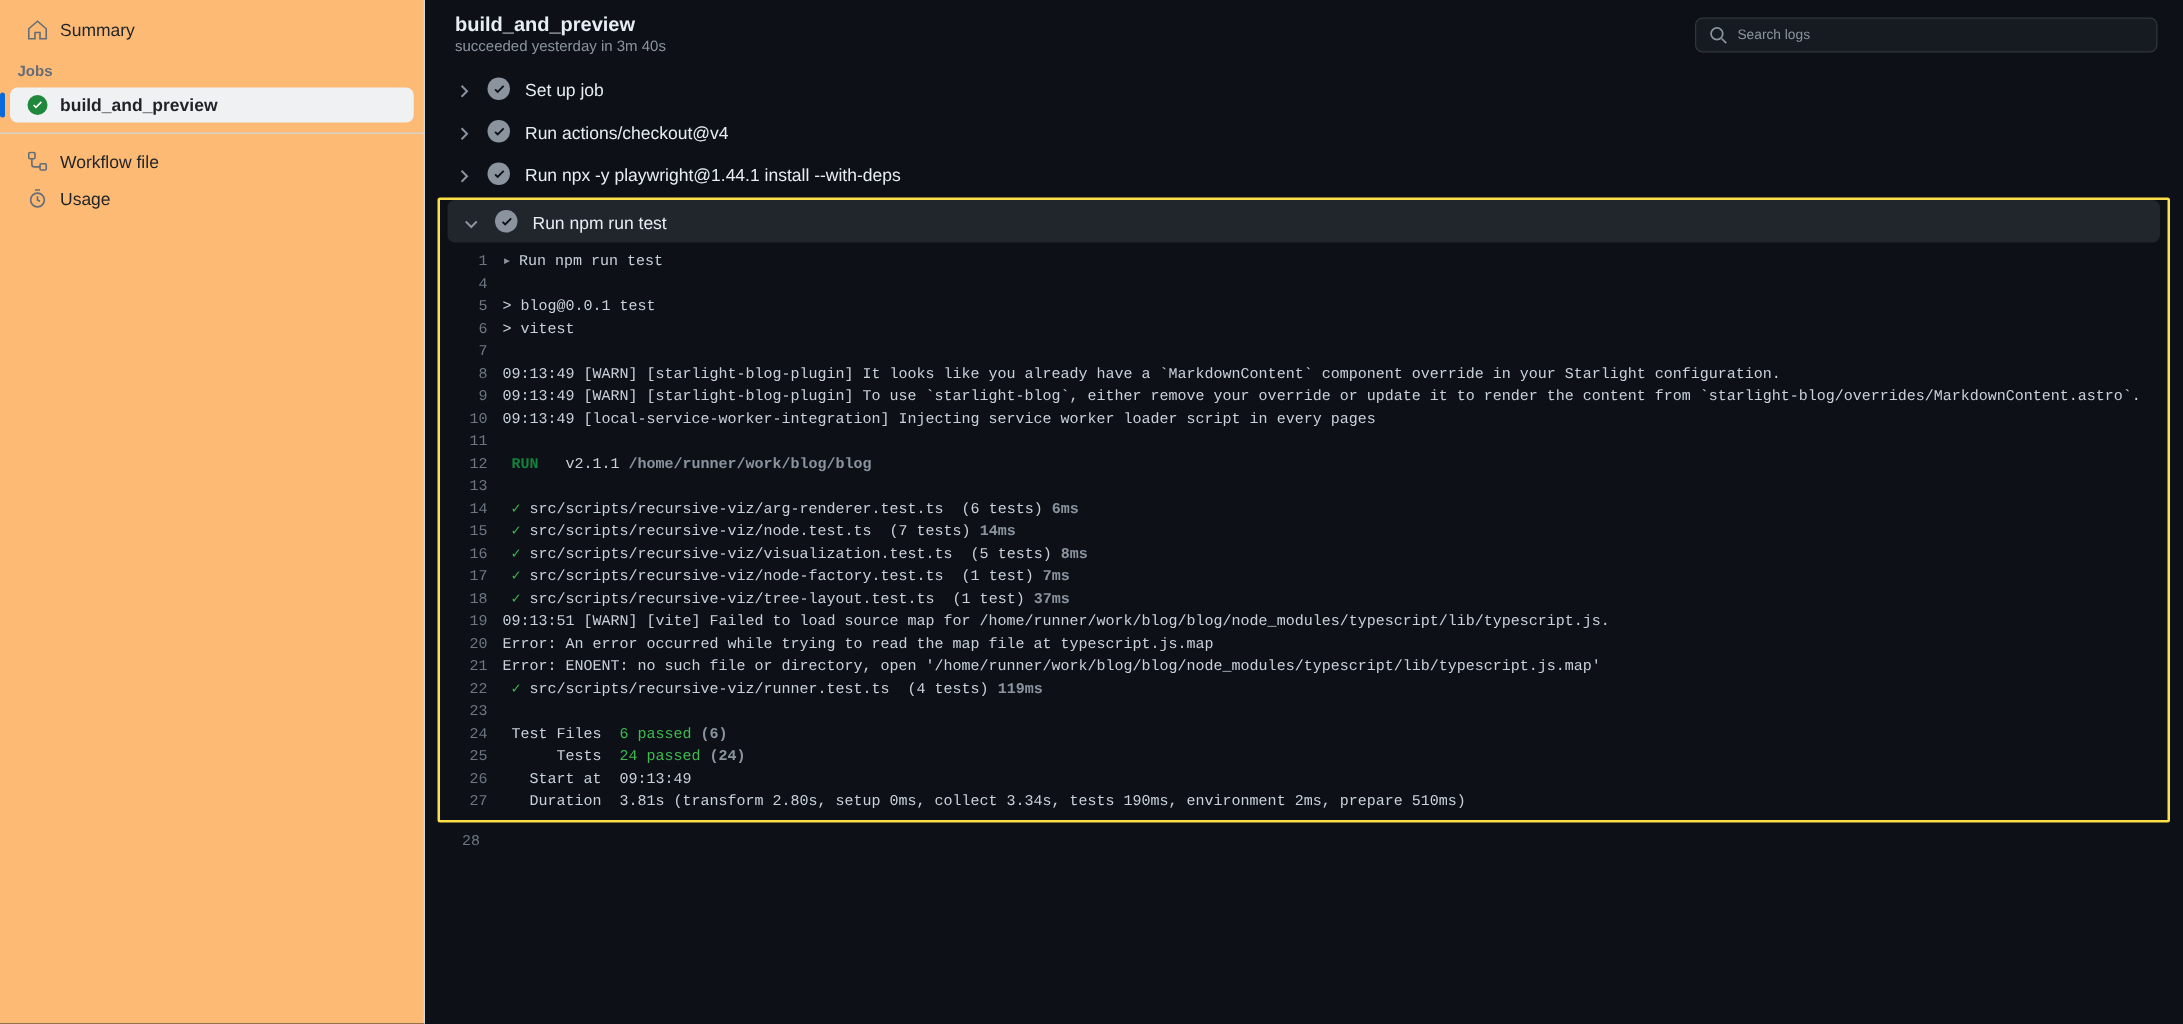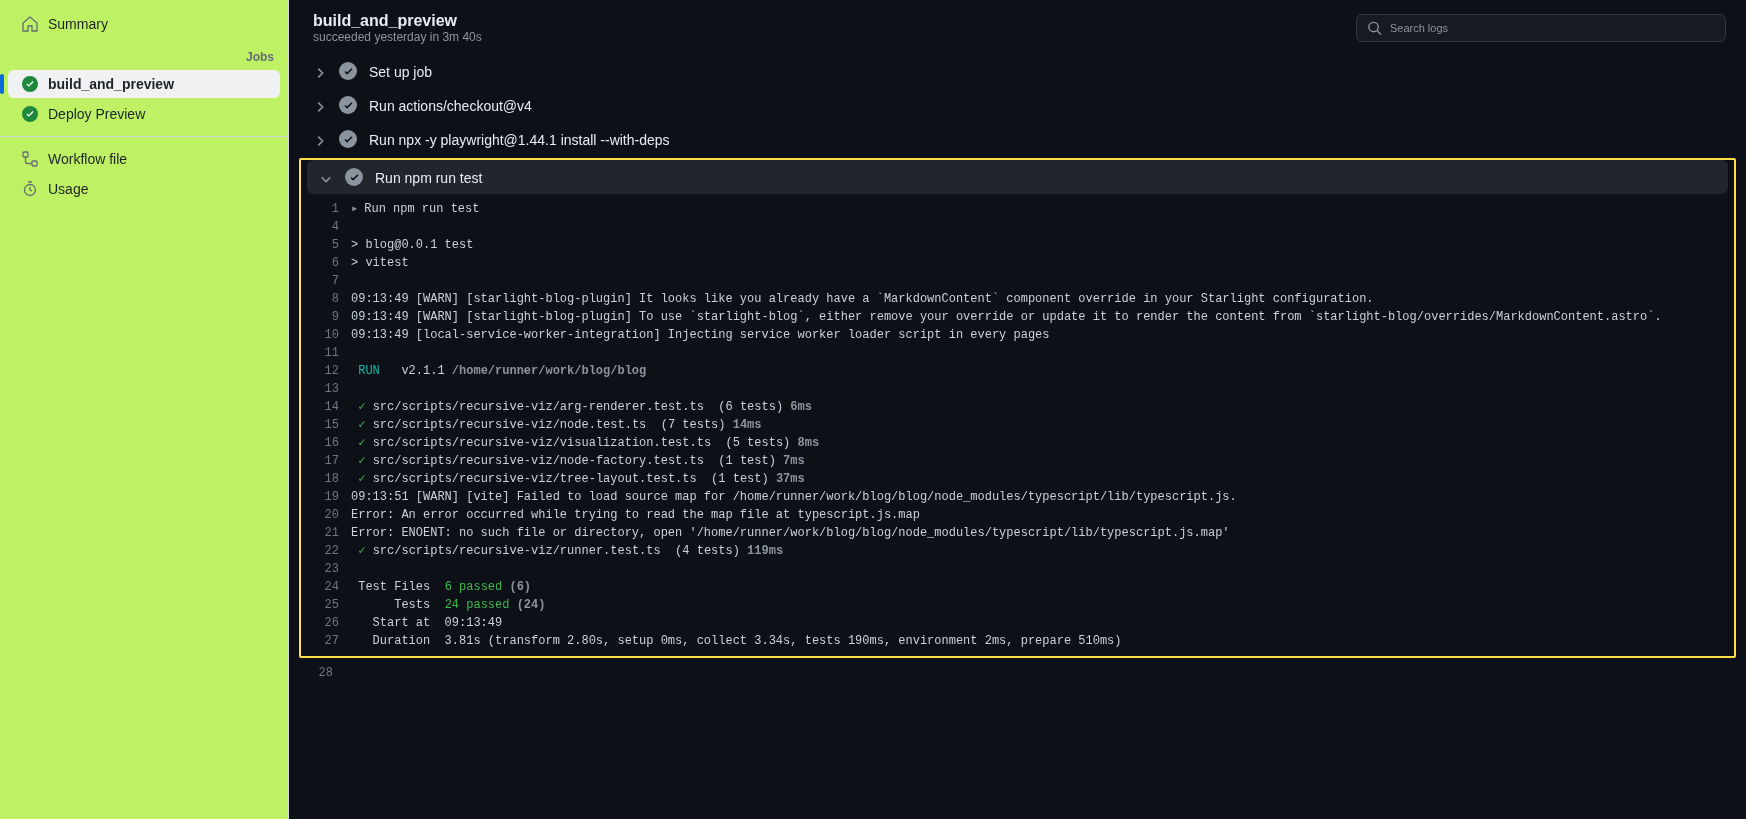--- a/index.html
+++ b/index.html
@@ -1,29 +1,28 @@
 <!DOCTYPE html>
 <html><head>
 <meta charset="utf-8">
 <style>
   * { margin: 0; padding: 0; box-sizing: border-box; }
   html, body { width: 1746px; height: 819px; overflow: hidden; font-family: -apple-system, BlinkMacSystemFont, "Segoe UI", Helvetica, Arial, sans-serif; }
   body { display: flex; background: #0d1117; color: #c9d1d9; }
 
   
   .sidebar {
-    width: 289px;
+    width: 340px;
     height: 100%;
-    background: #bef264;
+    background: #fdba74;
     color: #1f2328;
     border-right: 1px solid #d0d7de;
     padding-top: 8px;
     overflow-y: auto;
     font-size: 14px;
-    text-align: right;
   }
   .sidebar a, .sidebar .side-item {
     display: flex;
     align-items: center;
     gap: 10px;
     padding: 6px 14px;
     color: #1f2328;
     text-decoration: none;
     border-radius: 6px;
     margin: 2px 8px;
@@ -127,21 +126,21 @@
     color: #c9d1d9;
     white-space: pre;
   }
   .log-line { display: flex; }
   .log-line .ln {
     width: 50px; text-align: right; color: #6e7681;
     padding-right: 12px; user-select: none; flex: 0 0 50px;
   }
   .log-line .txt { flex: 1; overflow: hidden; text-overflow: ellipsis; }
   .c-green { color: #3fb950; }
-  .c-cyan  { color: #14b8a6; font-weight: 400; }
+  .c-cyan  { color: #15803d; font-weight: 700; }
   .c-dim   { color: #8b949e; font-weight: bold; }
   .c-tick  { color: #3fb950; }
   details.inline-run > summary { list-style: none; cursor: pointer; }
   details.inline-run > summary::before {
     content: "▸"; color:#8b949e; margin-right: 6px;
   }
 
   
 </style>
 </head>
@@ -157,28 +156,20 @@
 
   <div class="section-label">Jobs</div>
 
   <div class="side-item active">
     <span class="check-circle">
       <svg viewBox="0 0 16 16">
           <path d="M3 8l3 3 7-7" fill="none" stroke="#fff" stroke-width="2"></path>
         </svg>
     </span>
     <span>build_and_preview</span>
-  </div>
-  <div class="side-item">
-    <span class="check-circle">
-      <svg viewBox="0 0 16 16">
-          <path d="M3 8l3 3 7-7" fill="none" stroke="#fff" stroke-width="2"></path>
-        </svg>
-    </span>
-    <span>Deploy Preview</span>
   </div>
 
   <hr>
 
 
   <div class="side-item">
     <svg class="icon16" viewBox="0 0 16 16">
         <rect x="1" y="1" width="5" height="5" rx="1" fill="none" stroke="#656d76" stroke-width="1.3"></rect>
         <rect x="10" y="10" width="5" height="5" rx="1" fill="none" stroke="#656d76" stroke-width="1.3"></rect>
         <path d="M3.5 6v4.5A2 2 0 0 0 5.5 12.5H10" fill="none" stroke="#656d76" stroke-width="1.3"></path>

